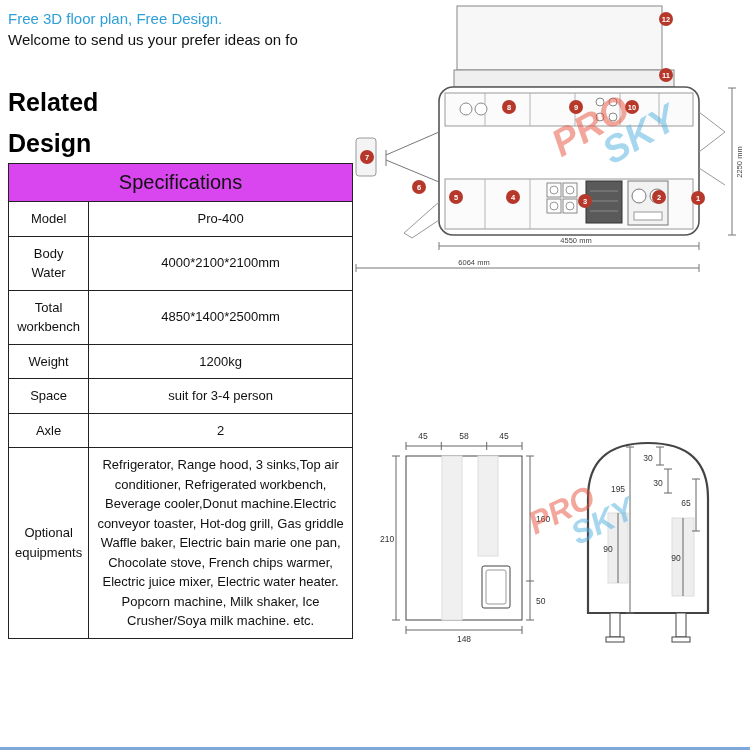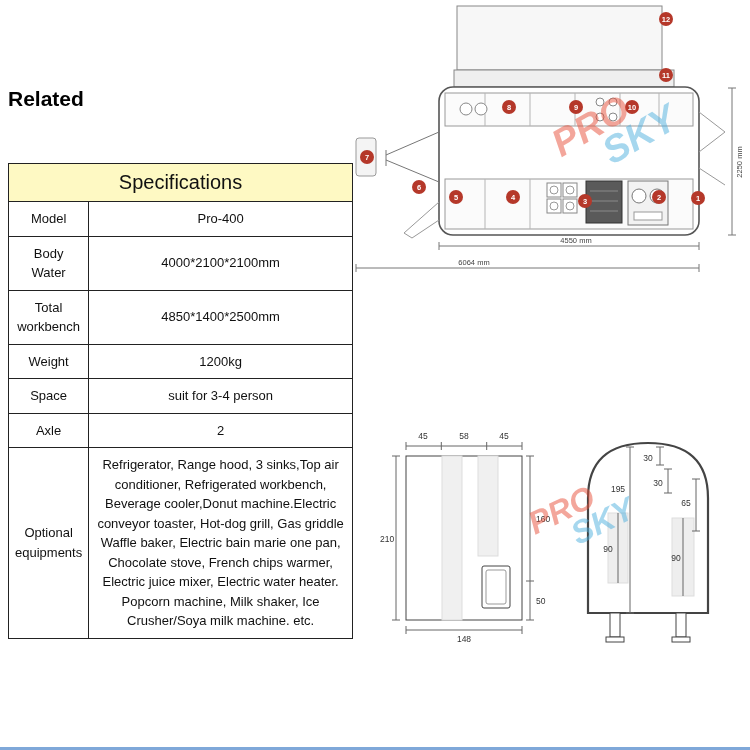--- a/index.html
+++ b/index.html
@@ -4,48 +4,51 @@
 <style>
   * { margin:0; padding:0; box-sizing:border-box; }
   html,body { background:#fff; }
   body { font-family:"Liberation Sans", sans-serif; color:#111; }
   .page { position:relative; width:750px; height:750px; background:#fff; overflow:hidden; }
 
   .intro { position:absolute; left:8px; top:8px; width:360px; }
   .intro-line1 { color:#2e9fd9; font-size:15px; line-height:1.4; white-space:nowrap; }
   .intro-line2 { color:#111; font-size:15px; line-height:1.4; white-space:nowrap; overflow:hidden; width:352px; }
 
-  .section-title { position:absolute; left:8px; top:82px; font-size:21px; font-weight:bold; line-height:1.7; color:#000; }
+  .section-title { position:absolute; left:8px; top:82px; font-size:25px; font-weight:bold; line-height:1.7; color:#000; }
   .section-title div { line-height:1.65; }
 
   table.specs { position:absolute; left:8px; top:163px; width:345px; border-collapse:collapse; font-size:13px; }
   table.specs th, table.specs td { border:1px solid #222; vertical-align:middle; text-align:center; }
-  table.specs th { background:#fef9c3; font-size:20px; font-weight:normal; padding:7px 4px; }
+  table.specs th { background:#d946ef; font-size:20px; font-weight:normal; padding:7px 4px; }
   table.specs td { padding:7px 6px; line-height:1.5; }
   table.specs td.lbl { width:76px;margin-top:36px; }
 
   svg { position:absolute; }
   svg text { font-family:"Liberation Sans", sans-serif; }
   .floorplan { left:353px; top:0; width:397px; height:300px; }
   .sideview  { left:378px; top:418px; width:185px; height:230px; }
   .rearview  { left:568px; top:413px; width:160px; height:237px; }
   .wm2       { left:500px; top:470px; width:210px; height:140px; pointer-events:none; }
 
   .bottom-divider { position:absolute; left:0; bottom:0; width:750px; height:3px; background:#7fa8d9; }
 </style>
 </head>
 <body>
 
 <div class="page">
 
   <div class="intro">
+    <div class="intro-line1">Free 3D floor plan, Free Design.</div>
+    <div class="intro-line2">Welcome to send us your prefer ideas on fo</div>
   </div>
 
   <div class="section-title">
     <div>Related</div>
+    <div>Design</div>
   </div>
 
   <table class="specs">
     <thead>
       <tr>
         <th colspan="2">Specifications</th>
       </tr>
     </thead>
     <tbody>
       <tr>

